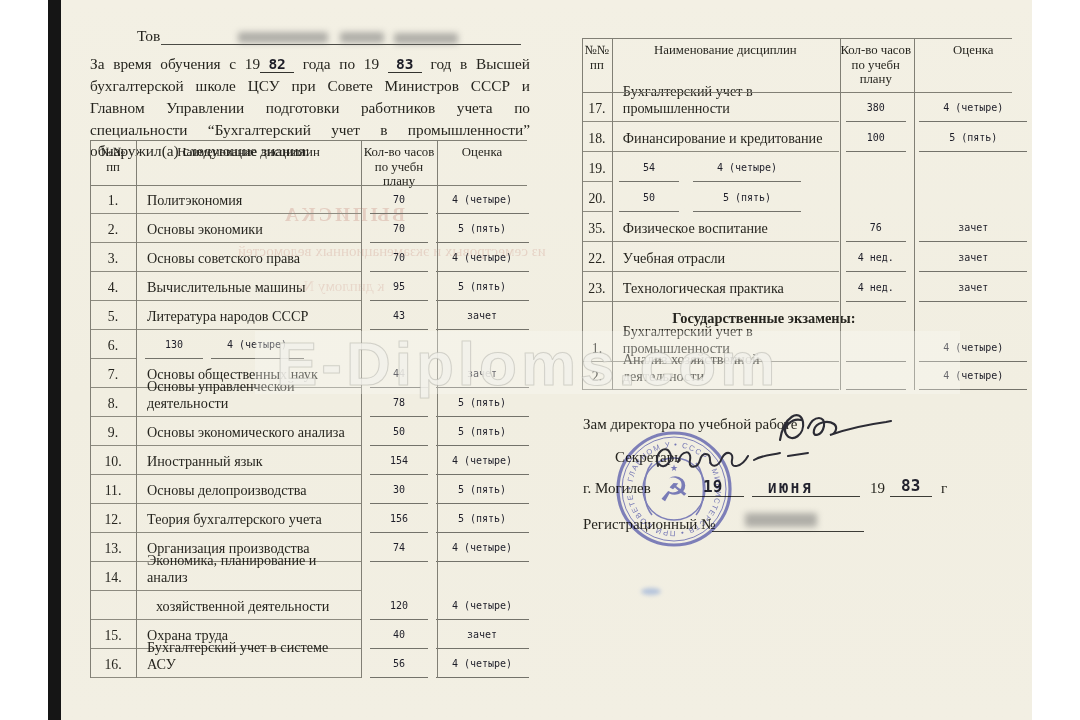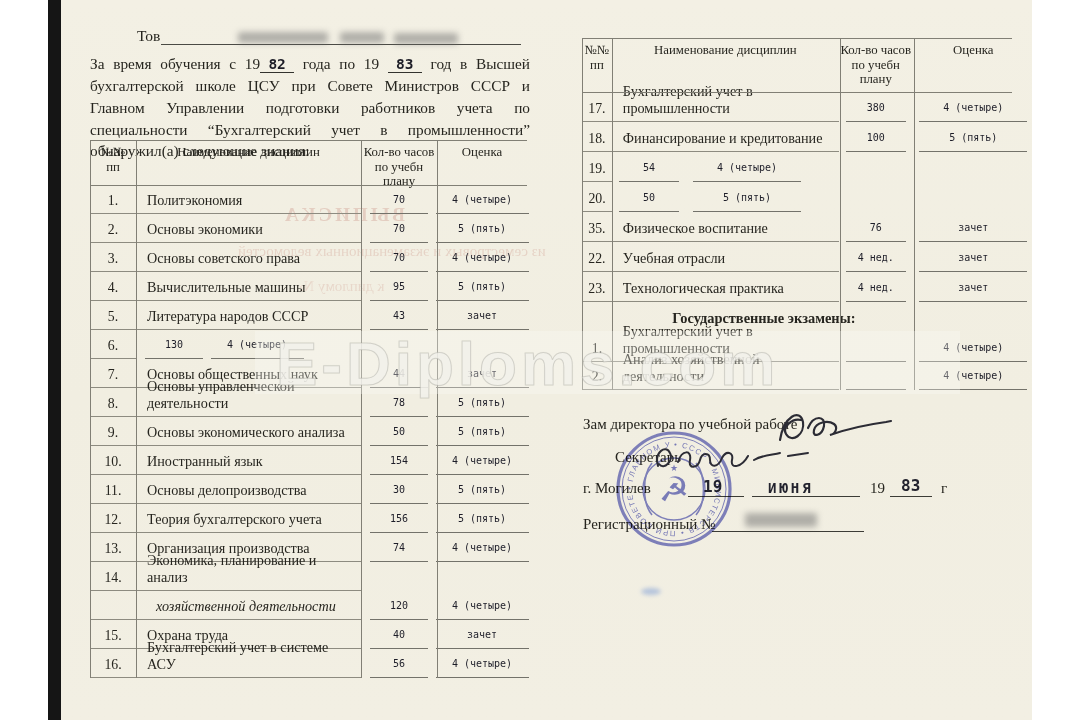--- a/index.html
+++ b/index.html
@@ -243,21 +243,21 @@
   </div>
 
   <div class="trow row29">
     <div class="c c-num bb">14.</div>
     <div class="c c-name bb">Экономика, планирование и анализ</div>
     <div class="c c-hours"></div>
     <div class="c c-grade"></div>
   </div>
   <div class="trow row29">
     <div class="c c-num bb"></div>
-    <div class="c c-name bb" style="padding-left:20px;font-style:italic;">хозяйственной деятельности</div>
+    <div class="c c-name bb" style="padding-left:20px;">хозяйственной деятельности</div>
     <div class="c c-hours">
         <span class="uline hand">120</span>
       </div>
     <div class="c c-grade">
         <span class="uline hand">4 (четыре)</span>
       </div>
   </div>
   <div class="trow row29">
     <div class="c c-num bb">15.</div>
     <div class="c c-name bb">Охрана труда</div>

